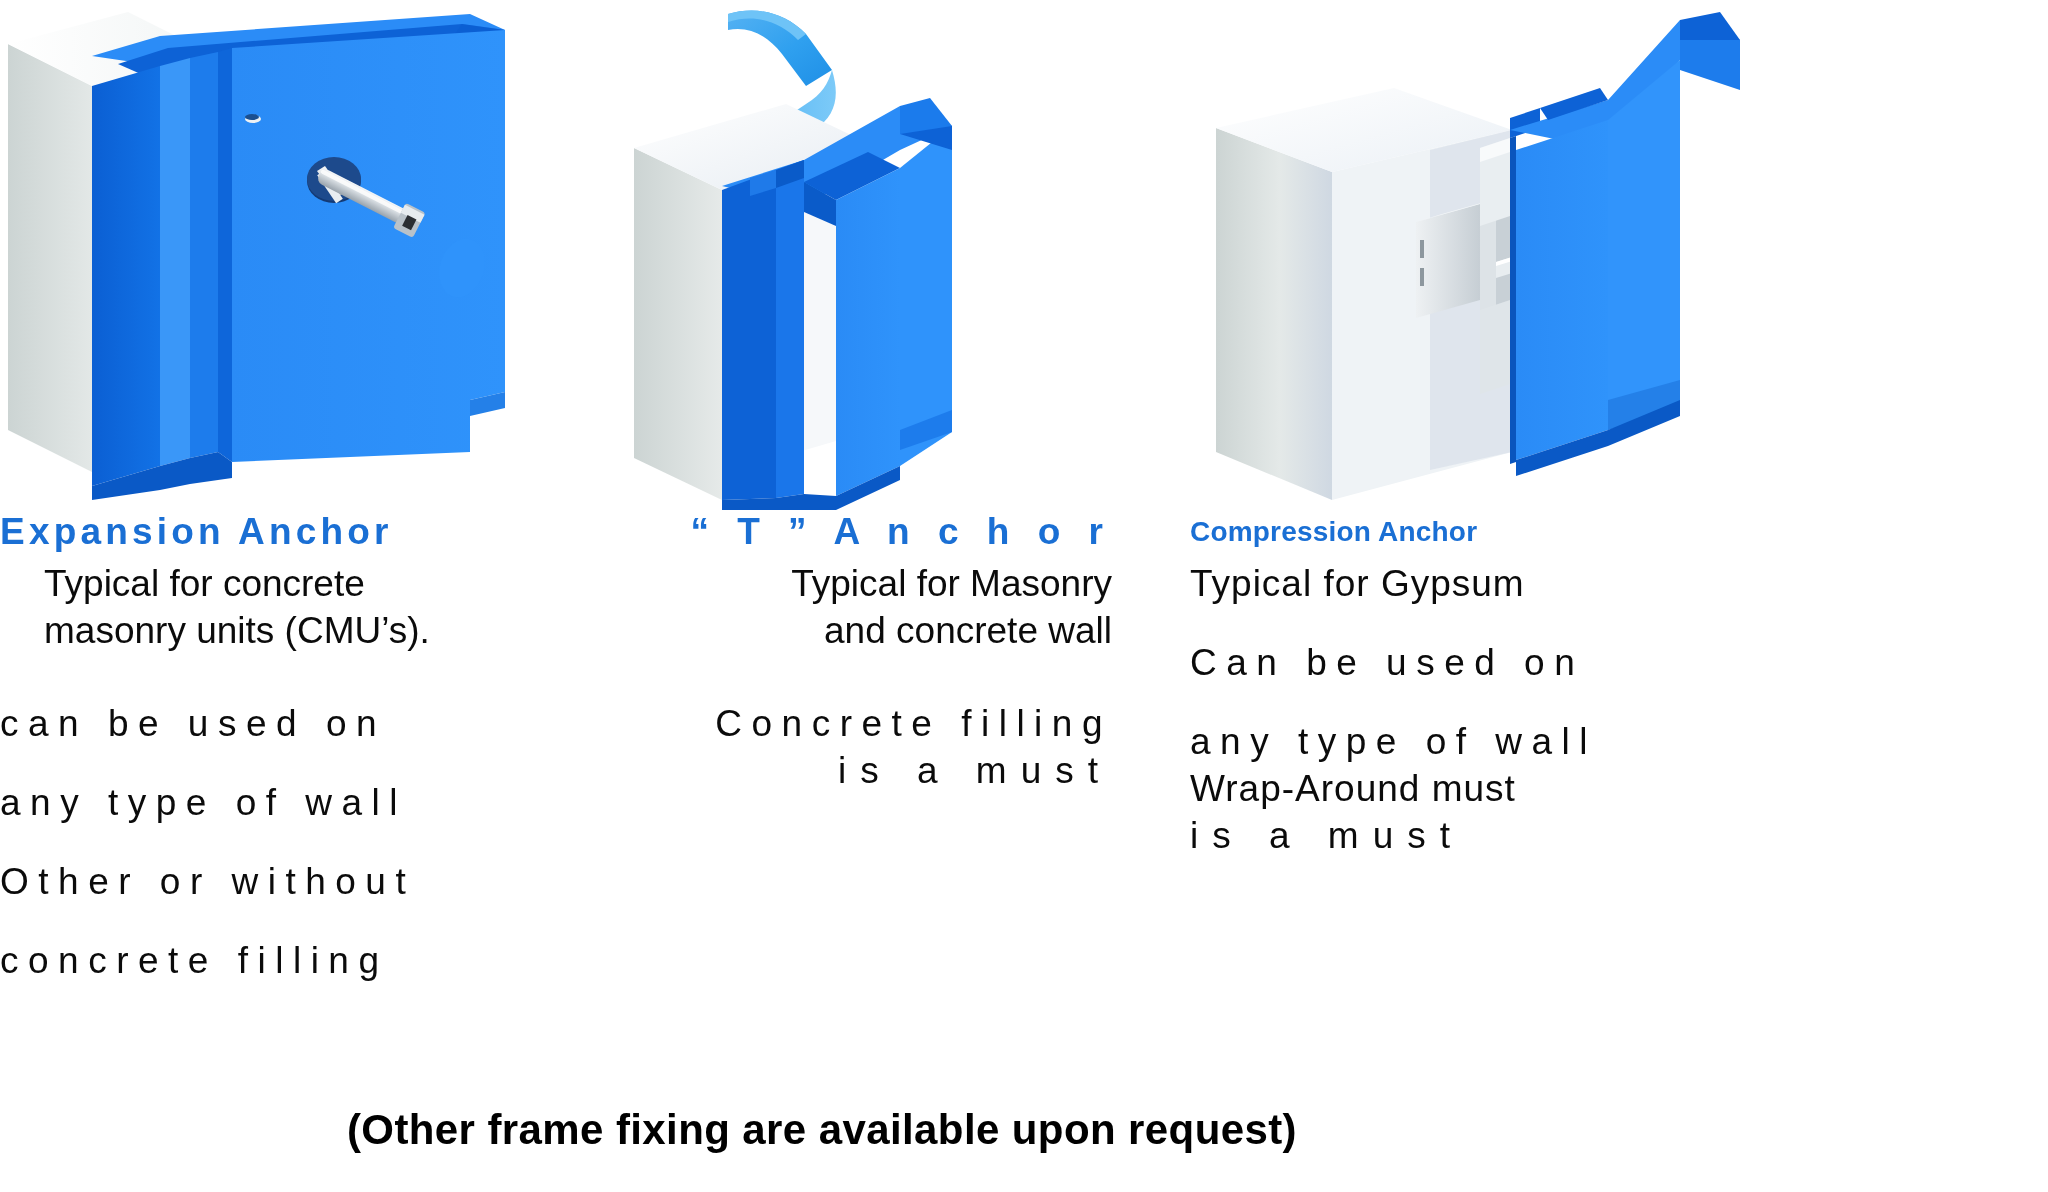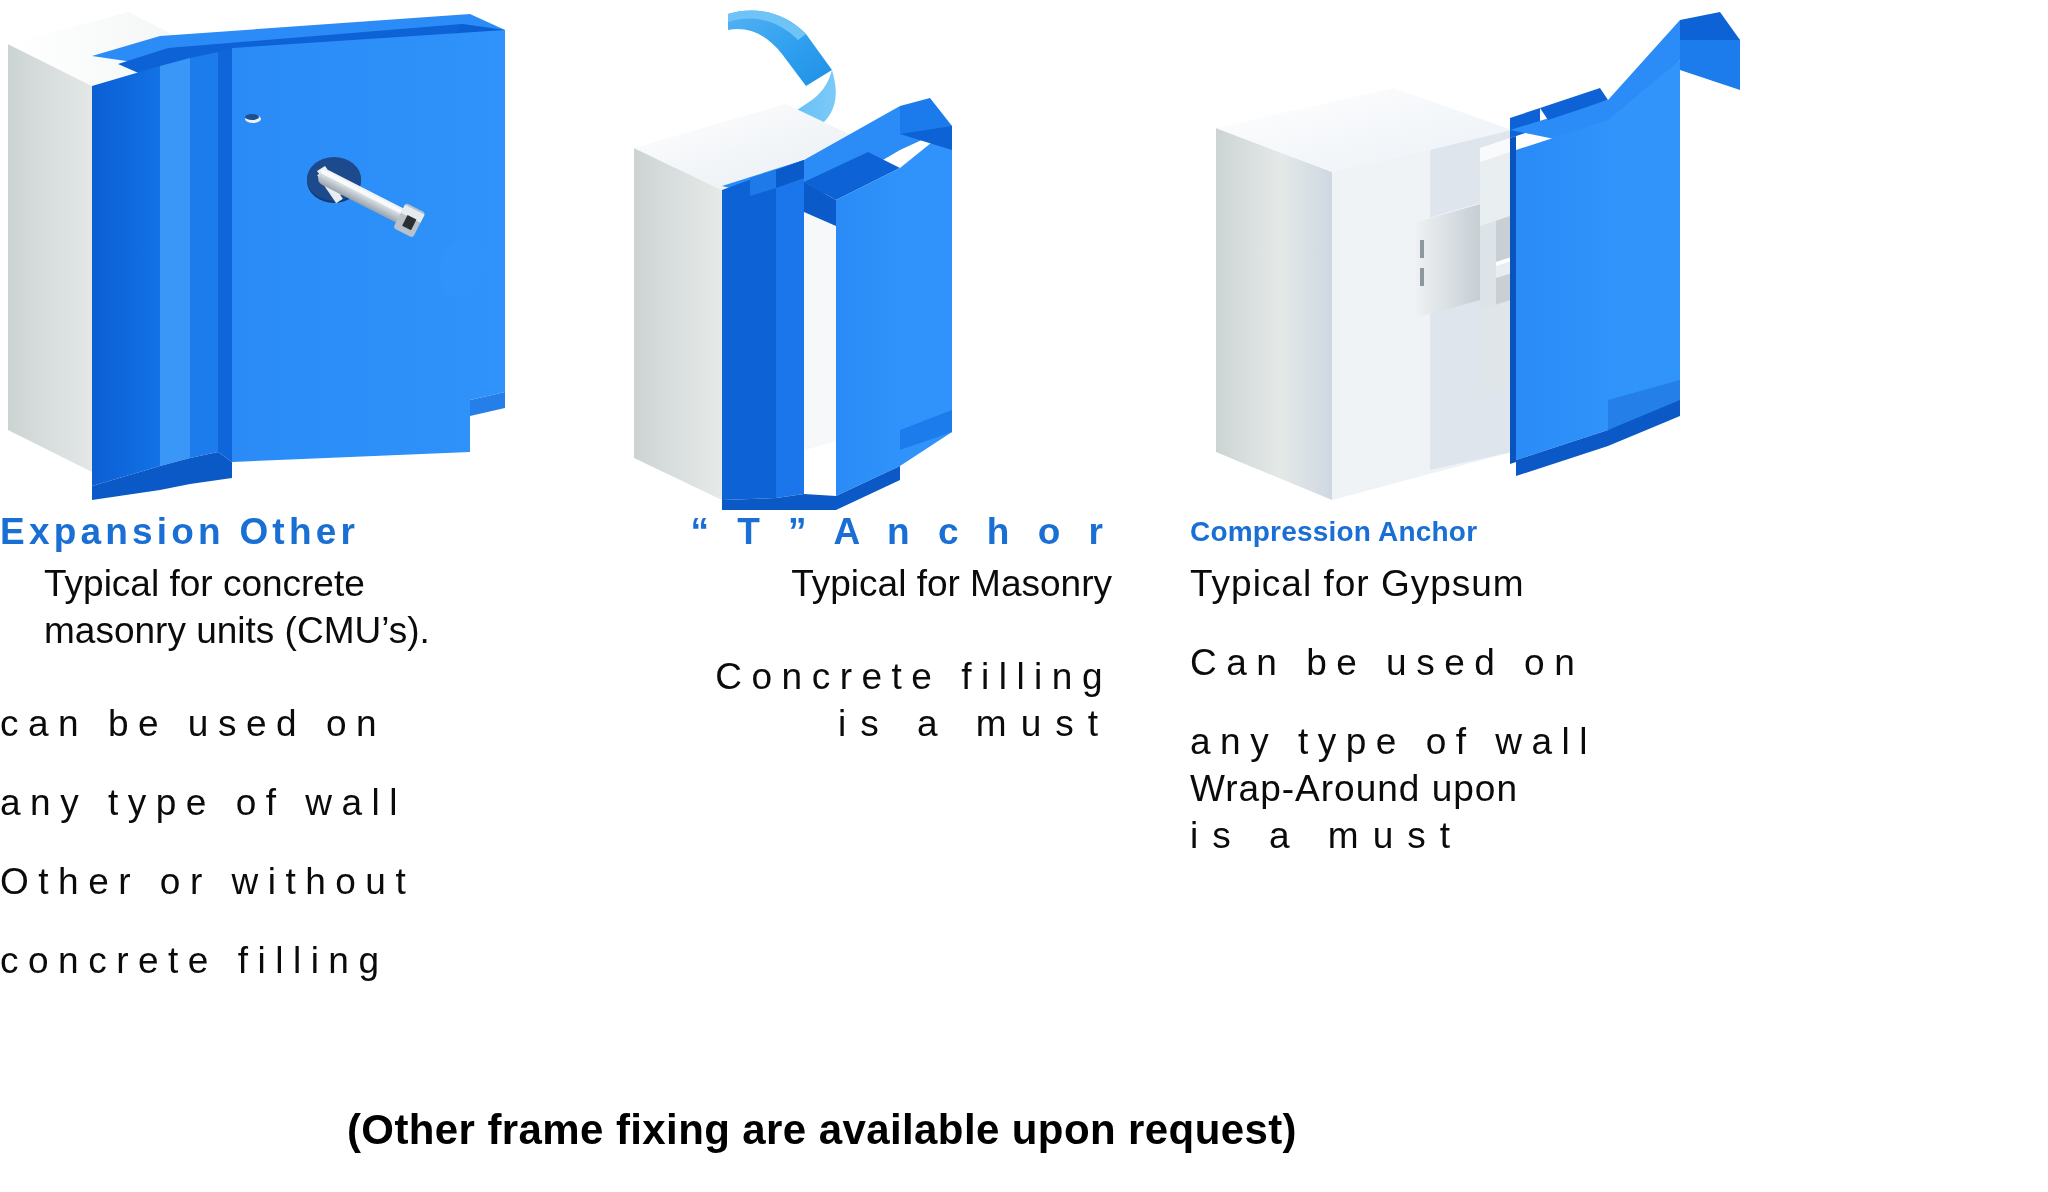--- a/index.html
+++ b/index.html
@@ -181,21 +181,21 @@
               <rect x="408" y="168" width="22" height="9" fill="#e7ecef"></rect>
               <rect x="415" y="176" width="10" height="12" fill="#2b2f33"></rect>
             </g>
           </g>
 
           <ellipse cx="462" cy="268" rx="22" ry="30" fill="#2f93fb" transform="rotate(18 462 268)"></ellipse>
         </svg>
       </div>
 
       <div class="textblock tb-1">
-        <div class="anchor-title">Expansion Other</div>
+        <div class="anchor-title">Expansion Anchor</div>
         <div class="line sp0">Typical for concrete</div>
         <div class="line sp0">masonry units (CMU’s).</div>
         <div class="gap"></div>
         <div class="line sp-wide">can be used on</div>
         <div class="line sp-wide">any type of wall</div>
         <div class="line sp-wide">Other or without</div>
         <div class="line sp-wide">concrete filling</div>
       </div>
     </div>
 
@@ -268,20 +268,21 @@
             <polygon points="300,430 352,410 352,432 300,450" fill="#1d7cec"></polygon>
 
             <polygon points="122,500 176,498 204,494 236,496 300,466 300,480 236,510 176,510 122,510" fill="#0a59c6"></polygon>
           </g>
         </svg>
       </div>
 
       <div class="textblock tb-2">
         <div class="anchor-title">“ T ”   A n c h o r</div>
         <div class="line sp0">Typical for Masonry</div>
+        <div class="line sp0">and concrete wall</div>
         <div class="gap"></div>
         <div class="line sp-wide">Concrete filling</div>
         <div class="line sp-xwide">is a must</div>
       </div>
     </div>
 
     <div class="col col-3">
 
       <div class="fig">
         <svg width="868" height="510" viewBox="0 0 868 510" xmlns="http://www.w3.org/2000/svg">
@@ -355,21 +356,21 @@
             <polygon points="330,138 336,136 336,462 330,464" fill="#0a55bd"></polygon>
           </g>
         </svg>
       </div>
 
       <div class="textblock tb-3">
         <div class="anchor-title">Compression Anchor</div>
         <div class="line sp1">Typical for Gypsum</div>
         <div class="line sp-wide">Can be used on</div>
         <div class="line sp-wide">any type of wall</div>
-        <div class="line sp1">Wrap-Around upon</div>
+        <div class="line sp1">Wrap-Around must</div>
         <div class="line sp-xwide">is a must</div>
       </div>
     </div>
 
   </div>
 
   <div class="caption">(Other frame fixing are available upon request)</div>
 
 </div>
 

